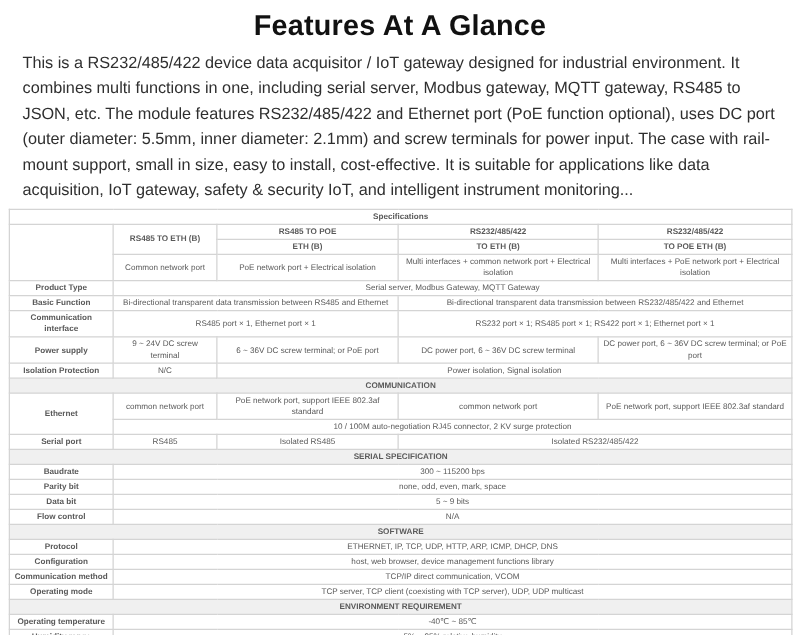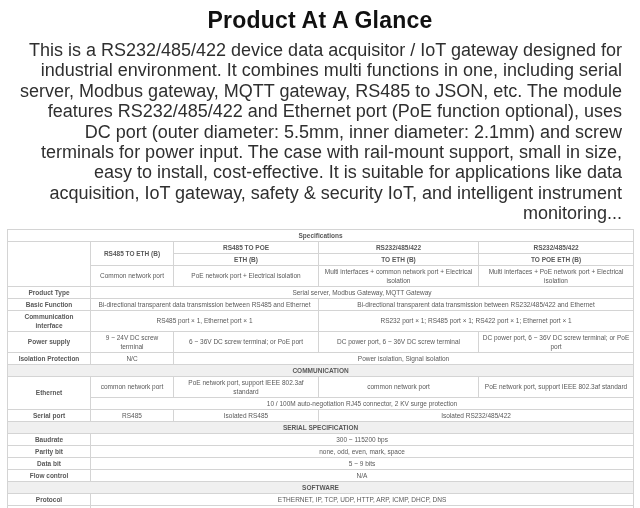--- a/index.html
+++ b/index.html
@@ -11,24 +11,24 @@
     font-size: 23px;
     font-weight: bold;
     color: #111111;
     letter-spacing: 0.2px;
     margin-top: 7px;
   }
 
   .page-desc {
     margin: 6px 18px 0 18px;
     width: 604px;
-    font-size: 18px;
+    font-size: 13px;
     line-height: 20.4px;
     color: #2f2f2f;
-    text-align: right;
+    text-align: left;
   }
 
   table.spec {
     border-collapse: collapse;
     table-layout: fixed;
     width: 626px;
     margin: 5px 7px 0 7px;
   }
   table.spec td {
     border: 1px solid #d4d4d4;
@@ -61,21 +61,21 @@
     font-weight: bold;
     color: #4d4d4d;
     height: 11px;
   }
   td.al { text-align: left; }
   tr.variant td { height: 20px; }
 </style>
 </head>
 <body>
 
-<h1 class="page-title">Product At A Glance</h1>
+<h1 class="page-title">Features At A Glance</h1>
 
 <p class="page-desc">This is a RS232/485/422 device data acquisitor / IoT gateway designed for industrial environment. It combines multi functions in one, including serial server, Modbus gateway, MQTT gateway, RS485 to JSON, etc. The module features RS232/485/422 and Ethernet port (PoE function optional), uses DC port (outer diameter: 5.5mm, inner diameter: 2.1mm) and screw terminals for power input. The case with rail-mount support, small in size, easy to install, cost-effective. It is suitable for applications like data acquisition, IoT gateway, safety &amp; security IoT, and intelligent instrument monitoring...</p>
 
 <table class="spec">
   <colgroup>
     <col style="width:83px">
       <col style="width:83px">
       <col style="width:145px">
       <col style="width:160px">
       <col style="width:155px">

